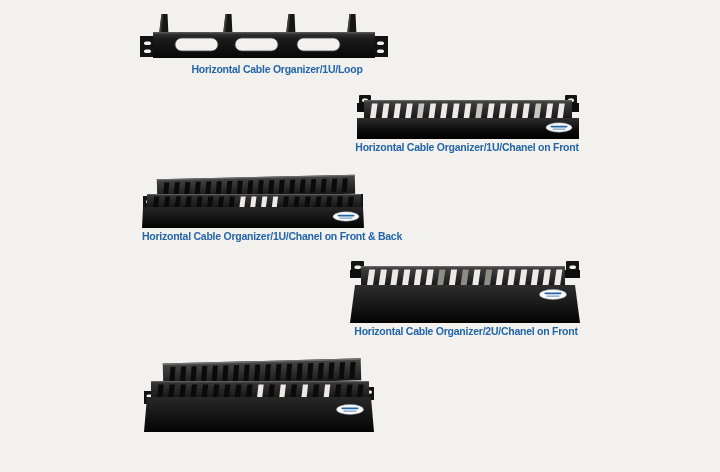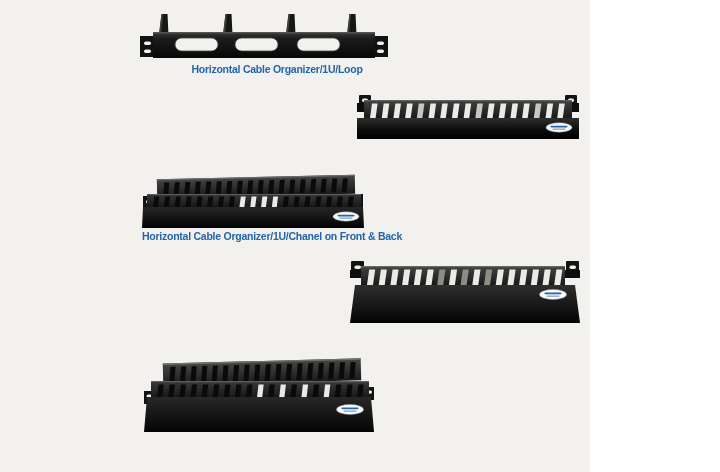--- a/index.html
+++ b/index.html
@@ -1,18 +1,18 @@
 <!DOCTYPE html>
 <html><head>
 <meta charset="utf-8">
 <style>
   html,body{margin:0;padding:0;}
   .canvas{
     position:relative;
-    width:590px;height:472px;
+    width:720px;height:472px;
     background:#f2f1ee;
     overflow:hidden;
     font-family:"Liberation Sans", sans-serif;
   }
   figure.product{
     position:absolute;
     margin:0;padding:0;
   }
   figure.product svg{display:block;}
   .caption{
@@ -120,20 +120,21 @@
           <polygon points="190.5,9.5 196.1,9.5 194.1,24 188.5,24" fill="#eceae6"></polygon>
           <polygon points="202.2,9.5 207.79999999999998,9.5 205.79999999999998,24 200.2,24" fill="#eceae6"></polygon>
         </g>
       <polygon points="0,24 222,24 222,45 0,45" fill="url(#g2f)"></polygon>
       <g>
         <ellipse cx="202" cy="33.5" rx="13" ry="4.7" fill="#fafaf8" stroke="#8f9db0" stroke-width="0.5"></ellipse>
         <rect x="193.5" y="31.7" width="17" height="1.7" rx="0.8" fill="#2365a9"></rect>
         <rect x="195.5" y="34.6" width="13" height="1.1" rx="0.55" fill="#7d9fc7"></rect>
       </g>
     </svg>
+    <figcaption class="caption" style="color: rgb(35, 101, 169);">Horizontal Cable Organizer/1U/Chanel on Front</figcaption>
   </figure>
 
   <figure class="product p3">
     <svg width="222" height="54" viewBox="0 0 222 54">
       <defs>
         <linearGradient id="g3r" x1="0" y1="0" x2="0" y2="1">
             <stop offset="0" stop-color="#454545"></stop>
             <stop offset="1" stop-color="#181818"></stop>
           </linearGradient>
         <linearGradient id="g3f" x1="0" y1="0" x2="0" y2="1">
@@ -252,20 +253,21 @@
           <polygon points="194.7,12.5 200.7,12.5 198.5,28 192.5,28" fill="#eceae6"></polygon>
           <polygon points="206.39999999999998,12.5 212.39999999999998,12.5 210.2,28 204.2,28" fill="#eceae6"></polygon>
         </g>
       <polygon points="5,28 225,28 230,66 0,66" fill="url(#g4p)"></polygon>
       <g>
         <ellipse cx="203" cy="37.5" rx="13.5" ry="5" fill="#fafaf8" stroke="#8f9db0" stroke-width="0.5"></ellipse>
         <rect x="194.5" y="35.6" width="17" height="1.7" rx="0.8" fill="#2365a9"></rect>
         <rect x="196.5" y="38.6" width="13" height="1.1" rx="0.55" fill="#7d9fc7"></rect>
       </g>
     </svg>
+    <figcaption class="caption" style="color: rgb(35, 101, 169);">Horizontal Cable Organizer/2U/Chanel on Front</figcaption>
   </figure>
 
   <figure class="product p5">
     <svg width="230" height="74" viewBox="0 0 230 74">
       <defs>
         <linearGradient id="g5r" x1="0" y1="0" x2="0" y2="1">
             <stop offset="0" stop-color="#474747"></stop>
             <stop offset="1" stop-color="#1a1a1a"></stop>
           </linearGradient>
         <linearGradient id="g5f" x1="0" y1="0" x2="0" y2="1">

